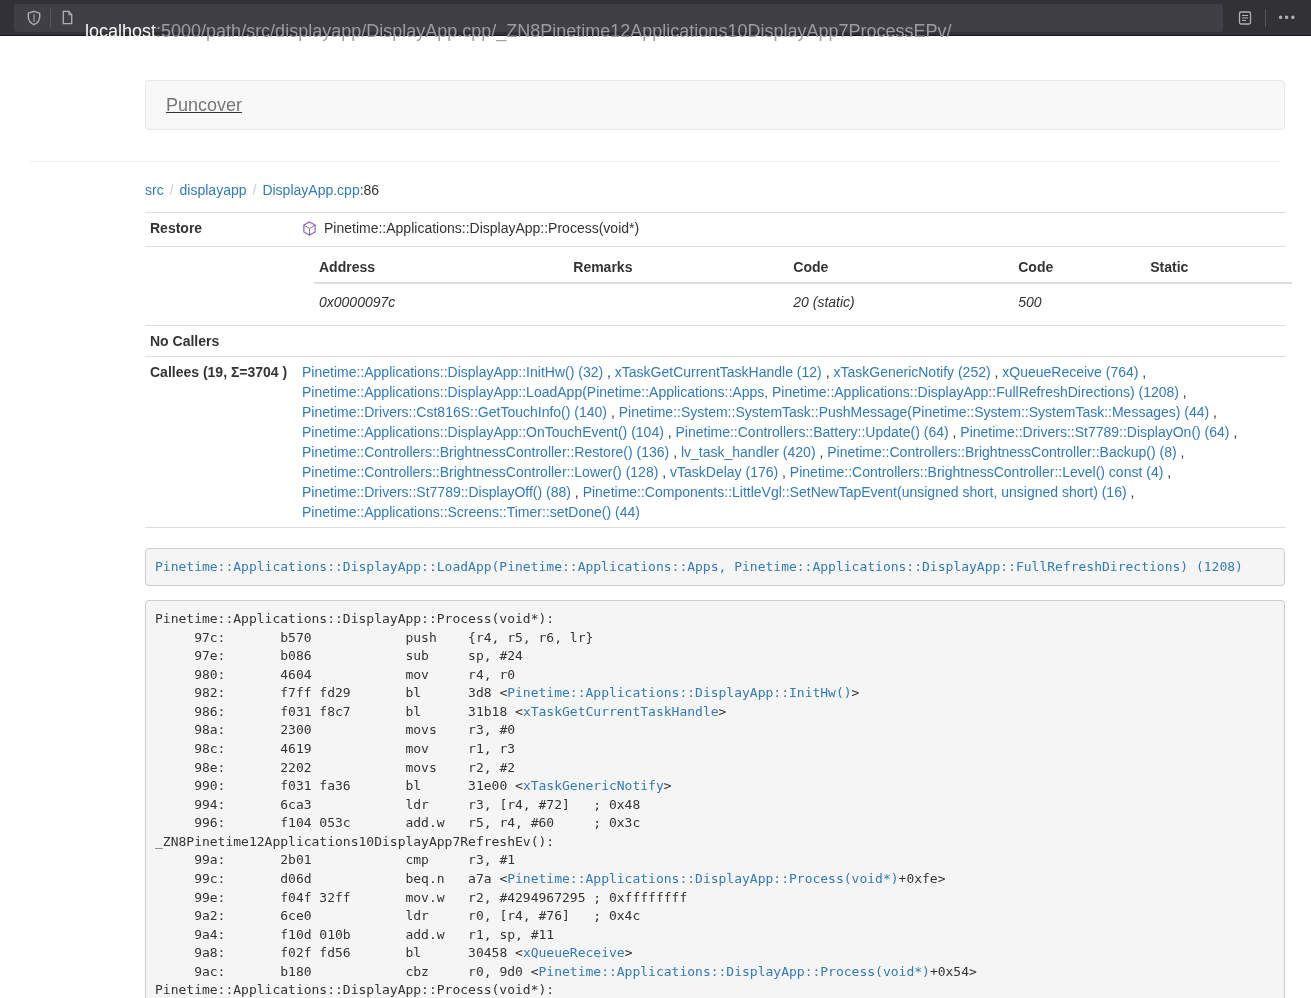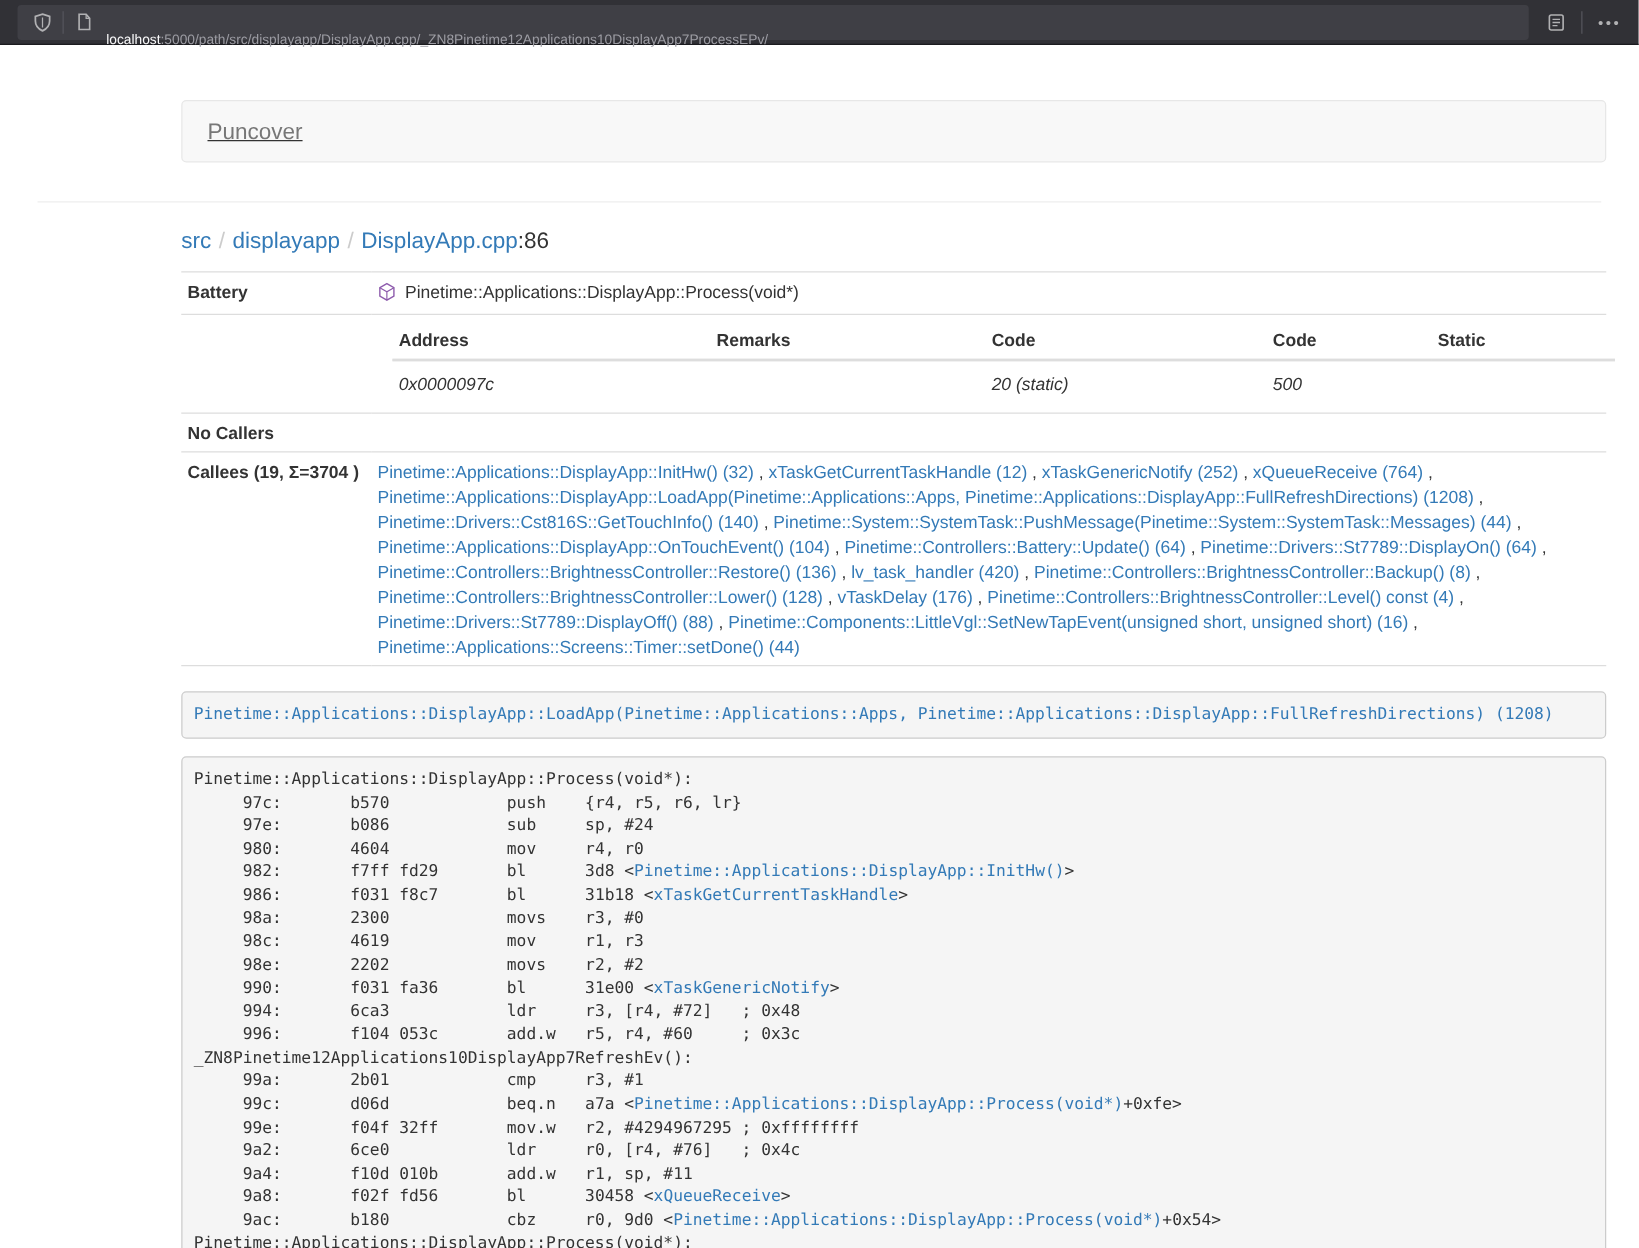--- a/index.html
+++ b/index.html
@@ -11,40 +11,40 @@
     height: 36px; background: #313136; border-bottom: 1px solid #1b1b1f;
     display: flex; align-items: center; padding: 0 10px 0 14px;
   }
   .urlbar {
     flex: 1; height: 28px; background: #3f3f45; border-radius: 3px;
     display: flex; align-items: center; padding: 0 8px; min-width: 0;
     color: #b1b1b3;
   }
   .ic { display: inline-flex; align-items: center; justify-content: center; width: 24px; height: 24px; color: #b1b1b3; flex: 0 0 auto; }
   .vsep { width: 1px; height: 18px; background: #55555c; margin: 0 4px; flex: 0 0 auto; }
-  .url { font-size: 11px; white-space: nowrap; overflow: hidden; margin-left: 6px; margin-top: 28px; }
+  .url { font-size: 18px; white-space: nowrap; overflow: hidden; margin-left: 6px; margin-top: 28px; }
   .url b { color: #f9f9fa; font-weight: normal; }
   .url .urlrest { color: #9c9ca3; }
   .chrome-right { display: flex; align-items: center; margin-left: 10px; }
   .chrome-right .vsep { margin: 0 8px; }
   .dots { color: #b1b1b3; font-size: 12px; letter-spacing: 2px; padding: 0 4px; cursor: default; }
 
   
   .container { margin-left: 145px; width: 1140px; color: #333; font-size: 14px; }
 
   .navbar {
     margin-top: 44px; height: 50px; background: #f8f8f8;
     border: 1px solid #e7e7e7; border-radius: 4px;
     display: flex; align-items: center; padding: 0 20px; text-decoration: underline;
   }
   .brand { font-size: 18px; color: #777; }
 
   .rule { border: 0; border-top: 1px solid #eee; margin: 31px 4px 0 -115px; height: 0; }
 
-  .breadcrumb { margin-top: 20px; font-size: 18px; }
+  .breadcrumb { margin-top: 20px; font-size: 14px; }
   .lnk { color: #337ab7; text-decoration: none; cursor: pointer; }
   .bsep { color: #ccc; margin: 0 6px; }
   .bline { color: #333; }
 
   
   table.fn { width: 100%; border-collapse: collapse; margin-top: 14px; border-bottom: 1px solid #ddd; }
   table.fn > tbody > tr { border-top: 1px solid #ddd; }
   table.fn th, table.fn td { text-align: left; vertical-align: top; padding: 5px; line-height: 20px; }
   th.rowhead { width: 152px; font-weight: bold; white-space: nowrap; }
 
@@ -108,21 +108,21 @@
 
   <hr class="rule">
 
   <div class="breadcrumb">
     <a class="lnk">src</a><span class="bsep">/</span><a class="lnk">displayapp</a><span class="bsep">/</span><a class="lnk">DisplayApp.cpp</a><span class="bline">:86</span>
   </div>
 
   <table class="fn">
     <tbody>
       <tr>
-        <th class="rowhead">Battery</th>
+        <th class="rowhead">Restore</th>
         <td>
           <span class="fn-name">
             <span class="cube">
               <svg width="15" height="15" viewBox="0 0 16 16" fill="none" stroke="currentColor" stroke-width="1.2">
                 <path d="M8 1l6 3.4v7.2L8 15l-6-3.4V4.4L8 1z"></path>
                 <path d="M2 4.4L8 7.9l6-3.5M8 7.9V15" stroke-width="1"></path>
               </svg>
             </span>
             <span>Pinetime::Applications::DisplayApp::Process(void*)</span>
           </span>

